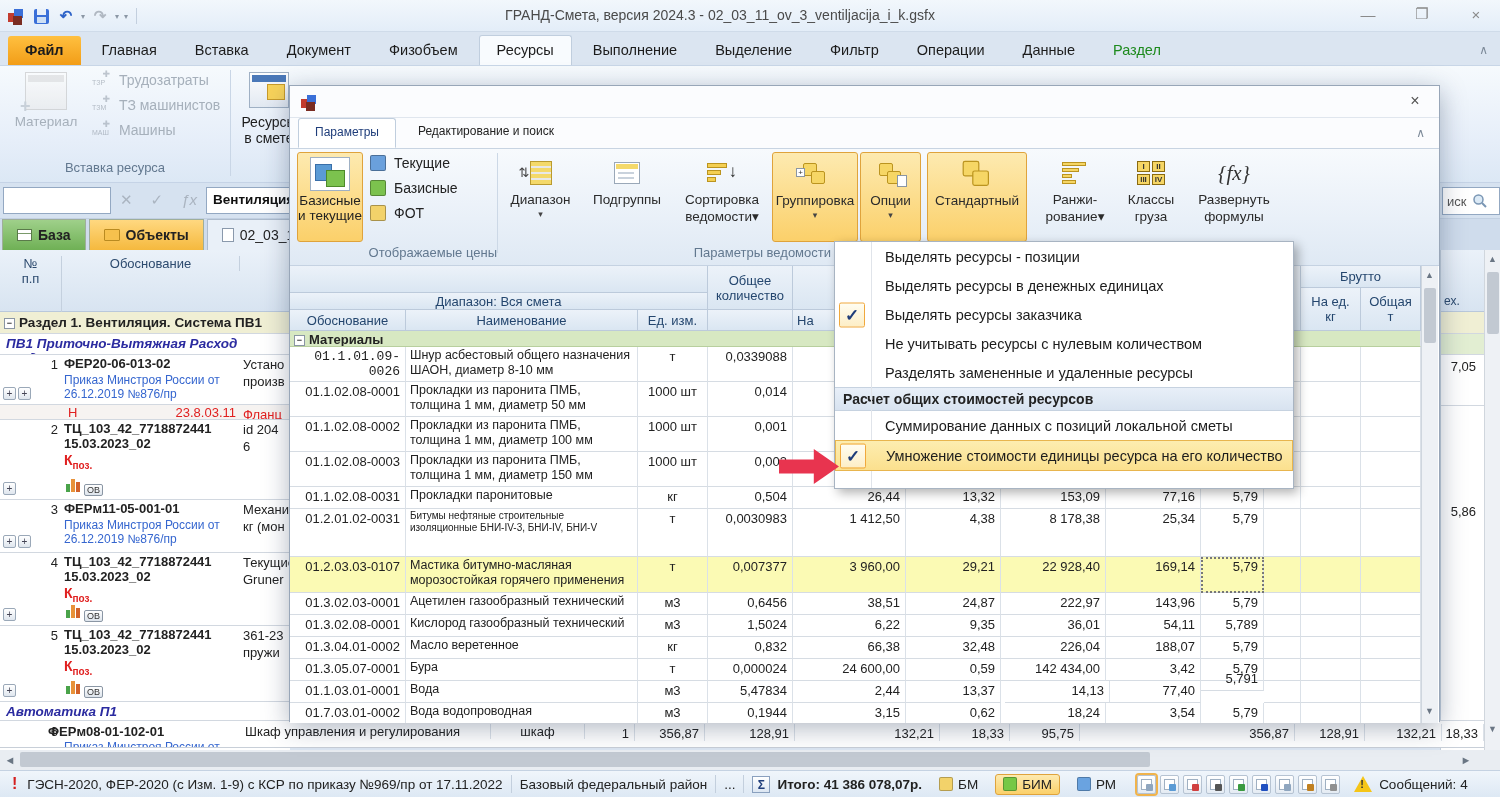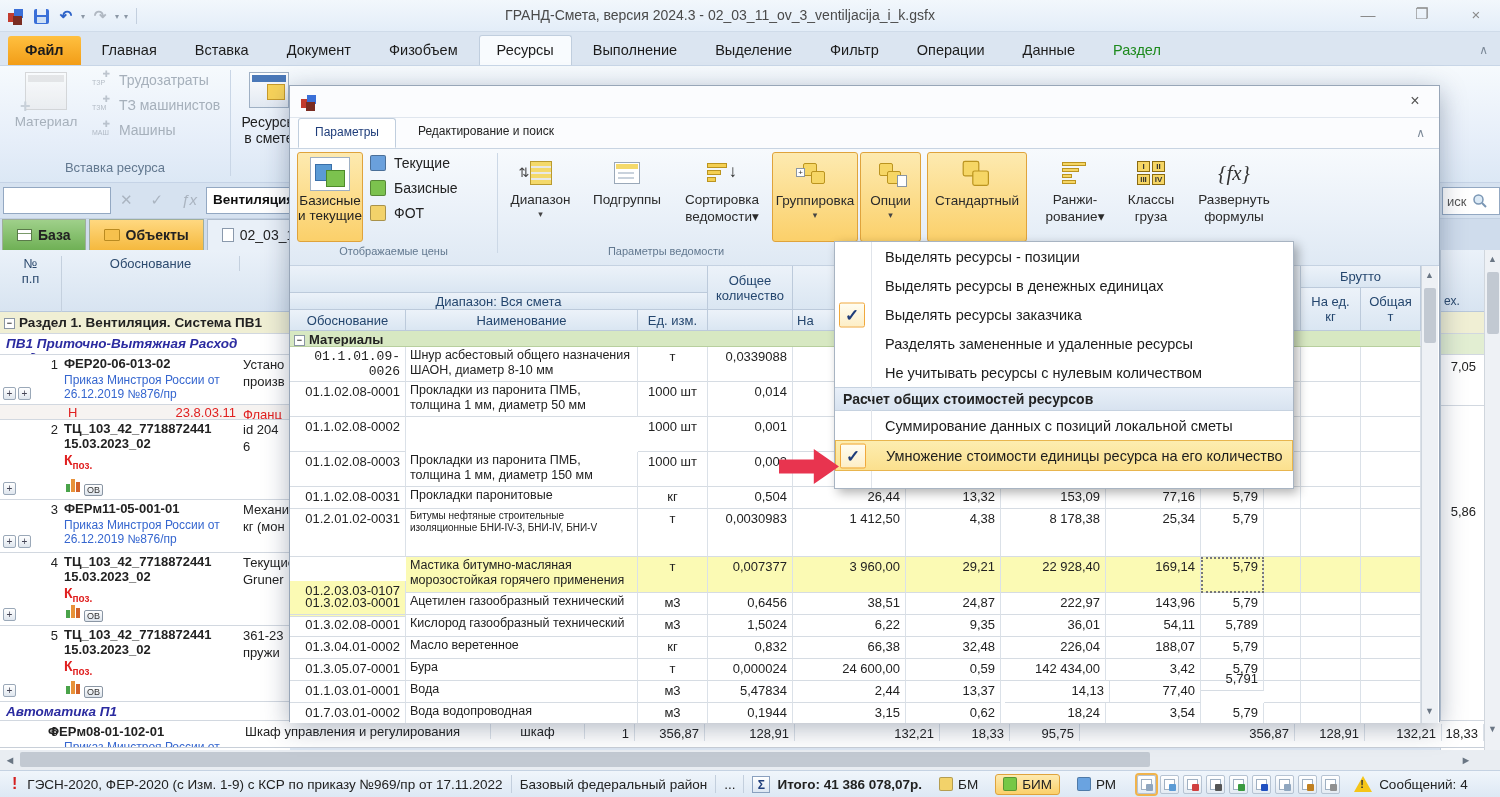--- a/index.html
+++ b/index.html
@@ -149,21 +149,21 @@
   .dlg-title { position:absolute; left:0; top:0; width:100%; height:32px; background:#fbfcfe;
     border-bottom:1px solid #e0e6ee; display:flex; align-items:center; padding-left:10px; gap:8px; font-size:14px; color:#222; }
   .dlg-close { position:absolute; right:12px; top:6px; width:24px; height:20px; color:#555; font-size:16px; text-align:center; }
   .dlg-tabs { position:absolute; left:0; top:32px; width:100%; height:31px; background:#fbfcfe; display:flex; padding-left:8px; gap:6px; border-bottom:1px solid #c8d4e2; }
   .dtab2 { padding:6px 16px; font-size:12px; }
   .dtab2.active { background:#fff; border:1px solid #c0cede; border-bottom:1px solid #fff; border-radius:3px 3px 0 0; color:#1f3d7a; }
   .dlg-chevron { position:absolute; right:14px; top:40px; }
 
   .dlg-ribbon { position:absolute; left:0; top:63px; width:100%; height:117px;
      background:linear-gradient(#f7fafd,#e9f0f8 60%,#dfe9f4); border-bottom:1px solid #c5d2e2; }
-  .grp-label { position:absolute; top:96px; text-align:center; font-size:11px; color:#62788f; }
+  .grp-label { position:absolute; top:96px; text-align:right; font-size:13px; color:#62788f; }
   .dlg-vsep { position:absolute; top:4px; width:1px; height:100px; background:#ccd8e6; }
   .bigtoggle { position:absolute; left:7px; top:3px; width:66px; height:90px; text-align:center;
      background:linear-gradient(#fdeab0,#fbd06a); border:1px solid #dfa33c; border-radius:3px; font-size:13.5px; padding-top:4px; }
   .ico-bazis { width:40px; height:34px; margin:0 auto 2px auto; position:relative; background:#fff; border:1px solid #9fb0c4; }
   .ico-bazis:before { content:""; position:absolute; left:4px; top:6px; width:15px; height:15px; background:#5b9bd5; border:1px solid #3a6fa8; }
   .ico-bazis:after { content:""; position:absolute; left:15px; top:12px; width:17px; height:15px; background:#7cc24e; border:1px solid #4e8a2a; }
   .pricechecks { position:absolute; left:80px; top:6px; display:flex; flex-direction:column; gap:9px; }
   .pcheck { display:flex; align-items:center; gap:8px; font-size:14px; }
   .pcheck .sq { width:16px; height:16px; border-radius:2px; border:1px solid rgba(0,0,0,.3); }
   .rbtn { position:absolute; top:3px; height:90px; text-align:center; font-size:13.5px; color:#2b2b2b; padding-top:4px; border-radius:3px; }
@@ -689,20 +689,21 @@
         <div class="cell num" style="left: 418px; top: 116px; width: 85px; height: 35px;">0,014</div>
         <div class="cell num" style="left: 503px; top: 116px; width: 113px; height: 35px;"></div>
         <div class="cell num" style="left: 616px; top: 116px; width: 95px; height: 35px;"></div>
         <div class="cell num" style="left: 711px; top: 116px; width: 105px; height: 35px;"></div>
         <div class="cell num" style="left: 816px; top: 116px; width: 95px; height: 35px;"></div>
         <div class="cell num" style="left: 911px; top: 116px; width: 63px; height: 35px;"></div>
         <div class="cell" style="left: 974px; top: 116px; width: 37px; height: 35px;"></div>
         <div class="cell" style="left: 1011px; top: 116px; width: 60px; height: 35px;"></div>
         <div class="cell" style="left: 1071px; top: 116px; width: 60px; height: 35px;"></div>
         <div class="cell num" style="left: 0px; top: 151px; width: 116px; height: 35px;">01.1.02.08-0002</div>
+        <div class="cell" style="left: 116px; top: 151px; width: 232px; height: 35px; padding: 1px 3px 0px 4px; line-height: 1.22; font-size: 12.5px;">Прокладки из паронита ПМБ, толщина 1 мм, диаметр 100 мм</div>
         <div class="cell" style="left: 348px; top: 151px; width: 70px; height: 35px; text-align: center; padding-top: 2px;">1000 шт</div>
         <div class="cell num" style="left: 418px; top: 151px; width: 85px; height: 35px;">0,001</div>
         <div class="cell num" style="left: 503px; top: 151px; width: 113px; height: 35px;"></div>
         <div class="cell num" style="left: 616px; top: 151px; width: 95px; height: 35px;"></div>
         <div class="cell num" style="left: 711px; top: 151px; width: 105px; height: 35px;"></div>
         <div class="cell num" style="left: 816px; top: 151px; width: 95px; height: 35px;"></div>
         <div class="cell num" style="left: 911px; top: 151px; width: 63px; height: 35px;"></div>
         <div class="cell" style="left: 974px; top: 151px; width: 37px; height: 35px;"></div>
         <div class="cell" style="left: 1011px; top: 151px; width: 60px; height: 35px;"></div>
         <div class="cell" style="left: 1071px; top: 151px; width: 60px; height: 35px;"></div>
@@ -735,21 +736,21 @@
         <div class="cell" style="left: 348px; top: 243px; width: 70px; height: 48px; text-align: center; padding-top: 2px;">т</div>
         <div class="cell num" style="left: 418px; top: 243px; width: 85px; height: 48px;">0,0030983</div>
         <div class="cell num" style="left: 503px; top: 243px; width: 113px; height: 48px;">1 412,50</div>
         <div class="cell num" style="left: 616px; top: 243px; width: 95px; height: 48px;">4,38</div>
         <div class="cell num" style="left: 711px; top: 243px; width: 105px; height: 48px;">8 178,38</div>
         <div class="cell num" style="left: 816px; top: 243px; width: 95px; height: 48px;">25,34</div>
         <div class="cell num" style="left: 911px; top: 243px; width: 63px; height: 48px;">5,79</div>
         <div class="cell" style="left: 974px; top: 243px; width: 37px; height: 48px;"></div>
         <div class="cell" style="left: 1011px; top: 243px; width: 60px; height: 48px;"></div>
         <div class="cell" style="left: 1071px; top: 243px; width: 60px; height: 48px;"></div>
-        <div class="cell hl num" style="left: 0px; top: 291px; width: 116px; height: 36px; margin-top: 24px;">01.2.03.03-0107</div>
+        <div class="cell hl num" style="left: 0px; top: 291px; width: 116px; height: 36px;">01.2.03.03-0107</div>
         <div class="cell hl" style="left: 116px; top: 291px; width: 232px; height: 36px; padding: 1px 3px 0px 4px; line-height: 1.22; font-size: 12.5px;">Мастика битумно-масляная морозостойкая горячего применения</div>
         <div class="cell hl" style="left: 348px; top: 291px; width: 70px; height: 36px; text-align: center; padding-top: 2px;">т</div>
         <div class="cell hl num" style="left: 418px; top: 291px; width: 85px; height: 36px;">0,007377</div>
         <div class="cell hl num" style="left: 503px; top: 291px; width: 113px; height: 36px;">3 960,00</div>
         <div class="cell hl num" style="left: 616px; top: 291px; width: 95px; height: 36px;">29,21</div>
         <div class="cell hl num" style="left: 711px; top: 291px; width: 105px; height: 36px;">22 928,40</div>
         <div class="cell hl num" style="left: 816px; top: 291px; width: 95px; height: 36px;">169,14</div>
         <div class="cell hl num selcell" style="left: 911px; top: 291px; width: 63px; height: 36px;">5,79</div>
         <div class="cell hl" style="left: 974px; top: 291px; width: 37px; height: 36px;"></div>
         <div class="cell hl" style="left: 1011px; top: 291px; width: 60px; height: 36px;"></div>
@@ -831,22 +832,22 @@
           <span class="scr-thumb" style="top: 22px; height: 55px; left: 2px;"></span>
           <span class="scr-btn" style="top: 438px; left: 1px;">▼</span>
         </div>
       </div>
 
     <div class="popup" id="popup">
         <div class="gutterline"></div>
         <div class="mitem">Выделять ресурсы - позиции</div>
         <div class="mitem">Выделять ресурсы в денежных единицах</div>
         <div class="mitem">Выделять ресурсы заказчика<span class="mcheck">✓</span></div>
+        <div class="mitem">Не учитывать ресурсы с нулевым количеством</div>
         <div class="mitem">Разделять замененные и удаленные ресурсы</div>
-        <div class="mitem">Не учитывать ресурсы с нулевым количеством</div>
         <div class="mheader">Расчет общих стоимостей ресурсов</div>
         <div class="mitem">Суммирование данных с позиций локальной сметы</div>
         <div class="mitem hl2">Умножение стоимости единицы ресурса на его количество<span class="mcheck">✓</span></div>
       </div>
   </div>
 
   <div class="abs red-arrow"></div>
 
 </div>
 

